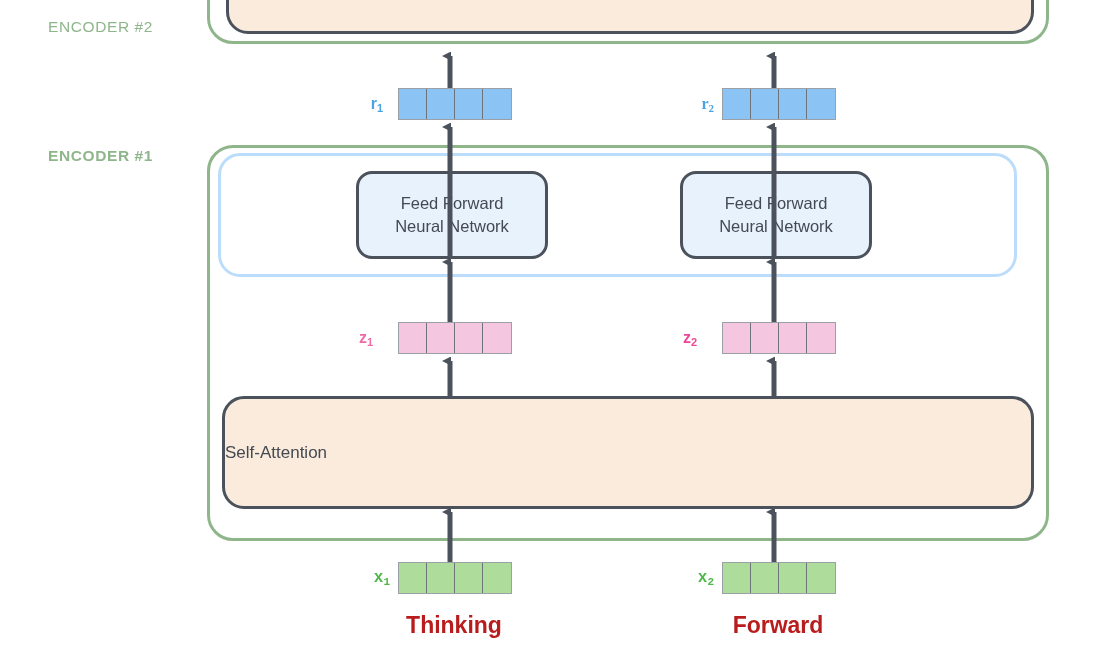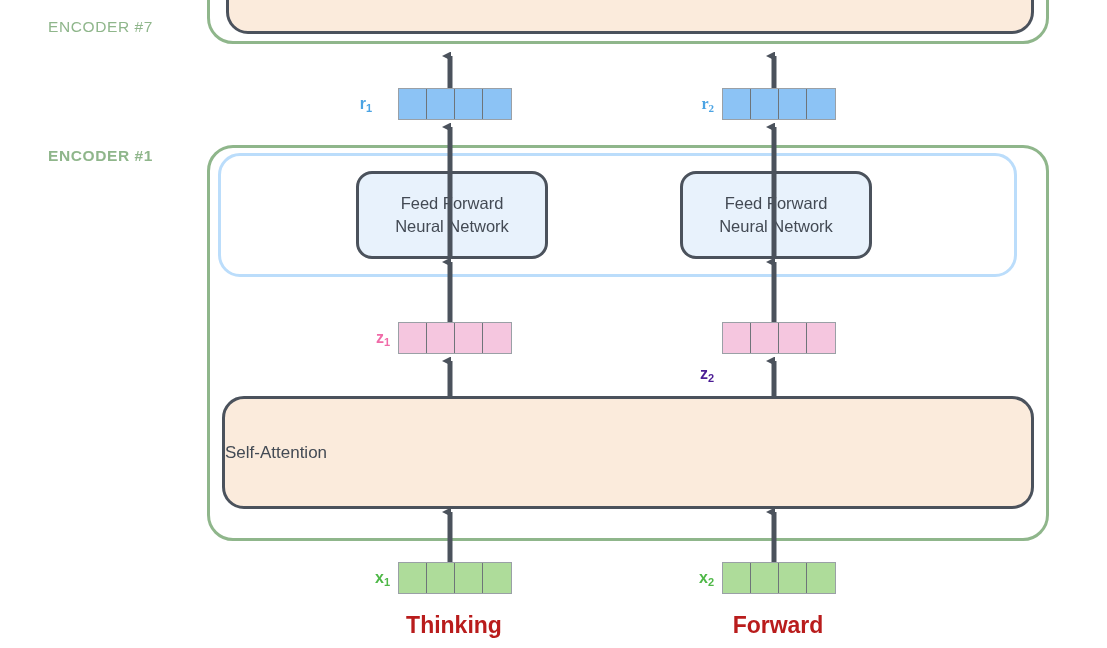--- a/index.html
+++ b/index.html
@@ -129,34 +129,34 @@
   .vec-green .cell { background: #AEDC9A; }
 
   .vec-label {
     position: absolute;
     font-weight: bold;
     font-size: 16px;
     white-space: nowrap;
     text-align: right;
   }
   .lab-blue  { color: #4BA3E3; }
-  .lab-pink  { color: #F06BA8; }
-  .lab-green { color: #4FB848; }
+  .lab-pink  { color: #F06BA8; text-align: center; }
+  .lab-green { color: #4FB848; font-family: Liberation Mono, monospace; }
   .vec-label sub {
     font-size: 11px;
     font-weight: bold;
     vertical-align: baseline;
     position: relative;
     top: 3px;
   }
 
   
   #vec-r1 { left: 398px; top: 88px; }
   #vec-r2 { left: 722px; top: 88px; }
-  #lab-r1 { left: 324px; top: 95px; width: 48px; }
+  #lab-r1 { left: 335px; top: 95px; width: 48px; }
   #lab-r2 { left: 666px; top: 95px; width: 48px; font-family: Liberation Serif, serif; }
 
   
   #vec-z1 { left: 398px; top: 322px; }
   #vec-z2 { left: 722px; top: 322px; }
   #lab-z1 { left: 342px; top: 329px; width: 48px; }
   #lab-z2 { left: 666px; top: 329px; width: 48px; }
 
   
   #vec-x1 { left: 398px; top: 562px; }
@@ -181,21 +181,21 @@
     position: absolute;
   }
 </style>
 </head>
 <body>
 
 <div class="stage">
 
   <div class="encoder-box" id="encoder2-box"></div>
   <div class="self-attn" id="self-attn-2"></div>
-  <div class="encoder-label" id="encoder2-label">ENCODER #7</div>
+  <div class="encoder-label" id="encoder2-label">ENCODER #2</div>
 
   <div class="vector vec-blue" id="vec-r1">
     <div class="cell" style="background: rgb(140, 195, 245);"></div>
     <div class="cell" style="background: rgb(140, 195, 245);"></div>
     <div class="cell" style="background: rgb(140, 195, 245);"></div>
     <div class="cell" style="background: rgb(140, 195, 245);"></div>
   </div>
   <div class="vec-label lab-blue" id="lab-r1" style="color: rgb(75, 163, 227);"><span>r</span><sub>1</sub></div>
 
   <div class="vector vec-blue" id="vec-r2">
@@ -227,21 +227,21 @@
     <div class="cell" style="background: rgb(245, 198, 223);"></div>
   </div>
   <div class="vec-label lab-pink" id="lab-z1" style="color: rgb(240, 107, 168);"><span>z</span><sub>1</sub></div>
 
   <div class="vector vec-pink" id="vec-z2">
     <div class="cell" style="background: rgb(245, 198, 223);"></div>
     <div class="cell" style="background: rgb(245, 198, 223);"></div>
     <div class="cell" style="background: rgb(245, 198, 223);"></div>
     <div class="cell" style="background: rgb(245, 198, 223);"></div>
   </div>
-  <div class="vec-label lab-pink" id="lab-z2" style="color: #4c1d95; margin-top: 36px;"><span>z</span><sub>2</sub></div>
+  <div class="vec-label lab-pink" id="lab-z2" style="color: #ec4899;"><span>z</span><sub>2</sub></div>
 
   <div class="self-attn" id="self-attn-1">
     <span>Self-Attention</span>
   </div>
 
   <div class="vector vec-green" id="vec-x1">
     <div class="cell" style="background: rgb(174, 220, 154);"></div>
     <div class="cell" style="background: rgb(174, 220, 154);"></div>
     <div class="cell" style="background: rgb(174, 220, 154);"></div>
     <div class="cell" style="background: rgb(174, 220, 154);"></div>

